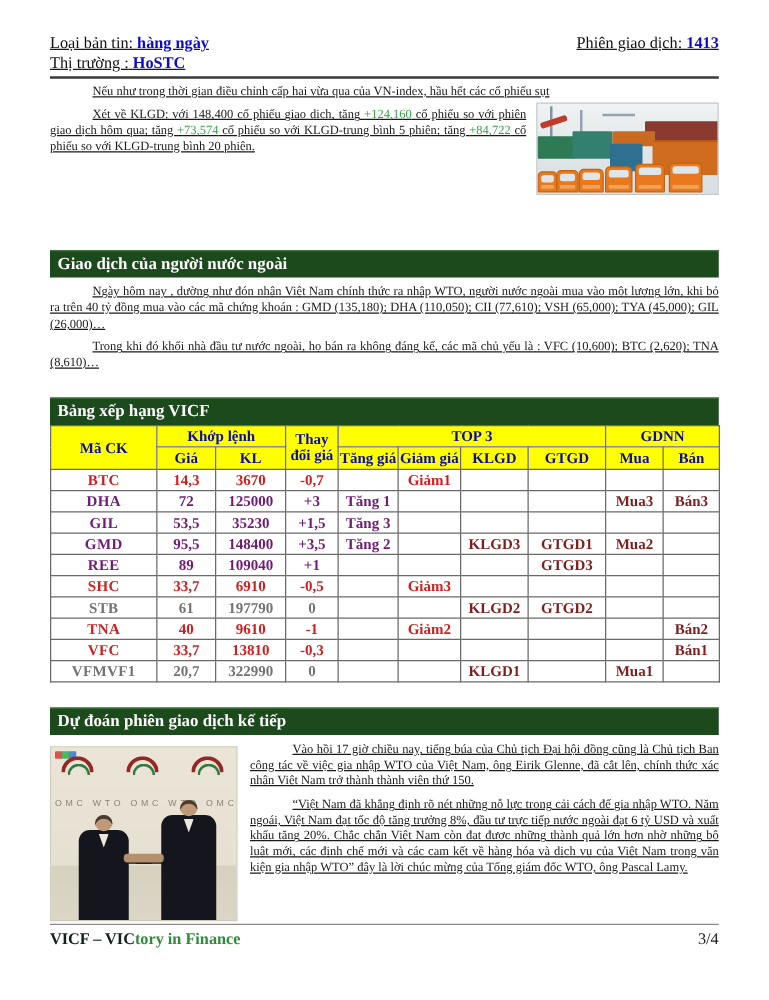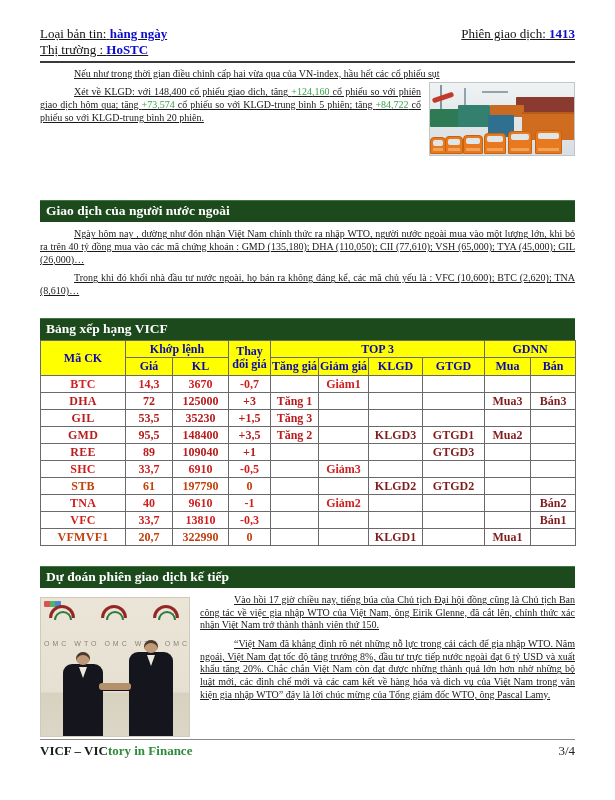--- a/index.html
+++ b/index.html
@@ -56,22 +56,22 @@
   .t3 { left: 33px; width: 20px; height: 19px; }
   .t4 { left: 54px; width: 22px; height: 21px; }
   .t5 { left: 78px; width: 24px; height: 23px; }
   .t6 { left: 105px;width: 27px; height: 24px; }
 
   
   table.rank { border-collapse: collapse; width: 100%; table-layout: fixed; font-size: 12px; font-weight: bold; text-align: center; margin-top: 0; }
   table.rank th, table.rank td { border: 1px solid #6a6a6a; padding: 0 2px; height: 17px; overflow: hidden; }
   table.rank thead th { background: #ffff00; color: #0a0ab0; line-height: 1.05; padding: 2px 1px; }
   td.red, .down { color: #cf1f1f; }
-  td.green, .up { color: #b91c1c; text-align: center; }
-  td.blue  { color: #c2410c; font-family: Liberation Serif, serif; }
+  td.green, .up { color: #701a75; text-align: center; }
+  td.blue  { color: #737373; font-family: Liberation Serif, serif; }
   td.plain { color: #7f1d1d; }
   td.code  { letter-spacing: 0.3px; }
 
   
   .forecast { margin-top: 2px; }
   .photo-wto {
     float: left; width: 150px; height: 140px; margin: 3px 10px 2px 0;
     position: relative; overflow: hidden; border: 1px solid #cfcabb;
     background: linear-gradient(#eae5d6 0%, #e5e0d1 68%, #d7d1c0 69%, #dcd6c6 100%);
   }

